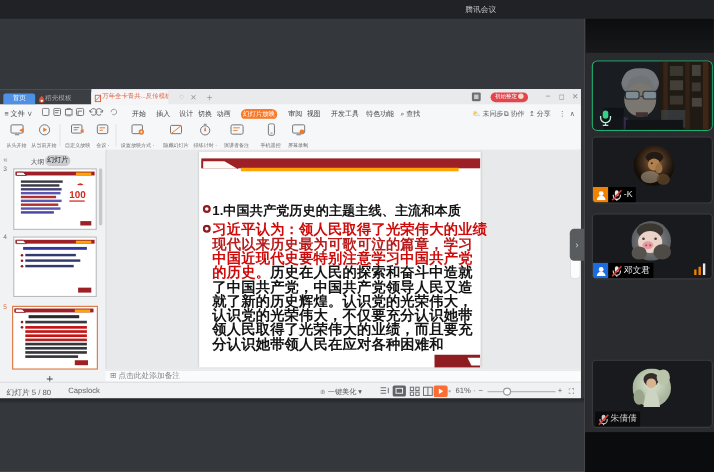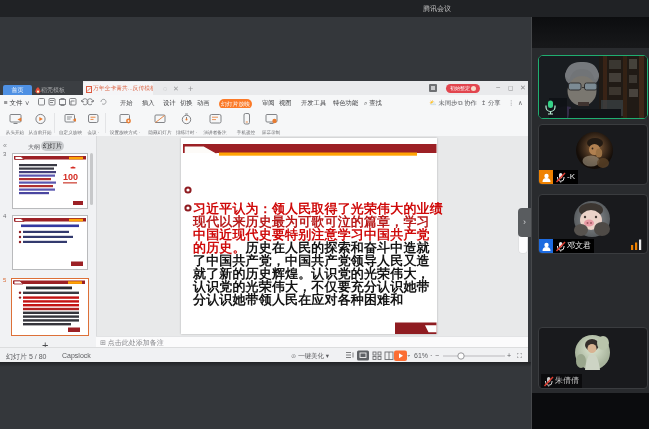--- a/index.html
+++ b/index.html
@@ -274,34 +274,36 @@
   <div class="abs" id="canvas">
     <div id="slide">
       <svg width="256" height="197" style="position:absolute;left:0;top:0;">
         <rect x="2" y="6" width="253.5" height="9" fill="#9c2025"></rect>
         <rect x="38" y="14.5" width="198" height="3.2" fill="#ffa405"></rect>
         <path d="M3,8.8 Q3,7.8 4,7.8 L23,7.8 L35.5,15 L3,15 Z" fill="#fdfbf8"></path>
         <path d="M3,15 L3,8.8 Q3,7.8 4,7.8 L23,7.8 L35.5,15" fill="none" stroke="#9c2025" stroke-width="1.4"></path>
         <rect x="214" y="184.5" width="41.5" height="11.5" fill="#8f1c21"></rect>
         <path d="M244,187.2 L255.5,187.2 L255.5,194.3 L247.5,194.3 Z" fill="#fff"></path>
       </svg>
+      <div class="abs" style="left:12px; top:45.5px; font-size:12px; font-weight:bold; color:#141414; letter-spacing:0px; white-space:nowrap;">1.中国共产党历史的主题主线、主流和本质</div>
       <svg width="10" height="10" style="position:absolute;left:2.5px;top:48px;">
           <circle cx="4" cy="4" r="2.6" fill="none" stroke="#8f1c21" stroke-width="2"></circle>
         </svg>
       <svg width="10" height="10" style="position:absolute;left:2.5px;top:66px;">
           <circle cx="4" cy="4" r="2.6" fill="none" stroke="#8f1c21" stroke-width="2"></circle>
         </svg>
       <div class="abs" id="para" style="left:12px; top:64px; width:242px; font-size:13px; font-weight:bold; line-height:13px; letter-spacing:0.15px; color:#141414; white-space:nowrap;">
         <div style="color:#cf0a0a;">习近平认为：领人民取得了光荣伟大的业绩</div>
         <div style="color:#b91c1c;">现代以来历史最为可歌可泣的篇章，学习</div>
         <div style="color:#cf0a0a;">中国近现代史要特别注意学习中国共产党</div>
         <div><span style="color:#cf0a0a;font-family:Liberation Serif, serif;">的历史。</span>历史在人民的探索和奋斗中造就</div>
         <div>了中国共产党，中国共产党领导人民又造</div>
         <div>就了新的历史辉煌。认识党的光荣伟大，</div>
         <div>认识党的光荣伟大，不仅要充分认识她带</div>
+        <div>领人民取得了光荣伟大的业绩，而且要充</div>
         <div>分认识她带领人民在应对各种困难和</div>
       </div>
     </div>
   </div>
   <div class="abs" style="left:519px; top:148px; width:8px; height:24px; background:#fdfdfe; border-radius:3px; box-shadow:0 0 0 0.5px #d8d9da;"></div>
   <div class="abs" id="notes">&nbsp;&nbsp;⊞ 点击此处添加备注</div>
   <div class="abs" id="status">
     <span style="left:6px;">幻灯片 5 / 80</span>
     <span style="left:62px;">Capslock</span>
     <span style="left:291px; font-size:6.5px;">⊙ 一键美化 ▾</span>

